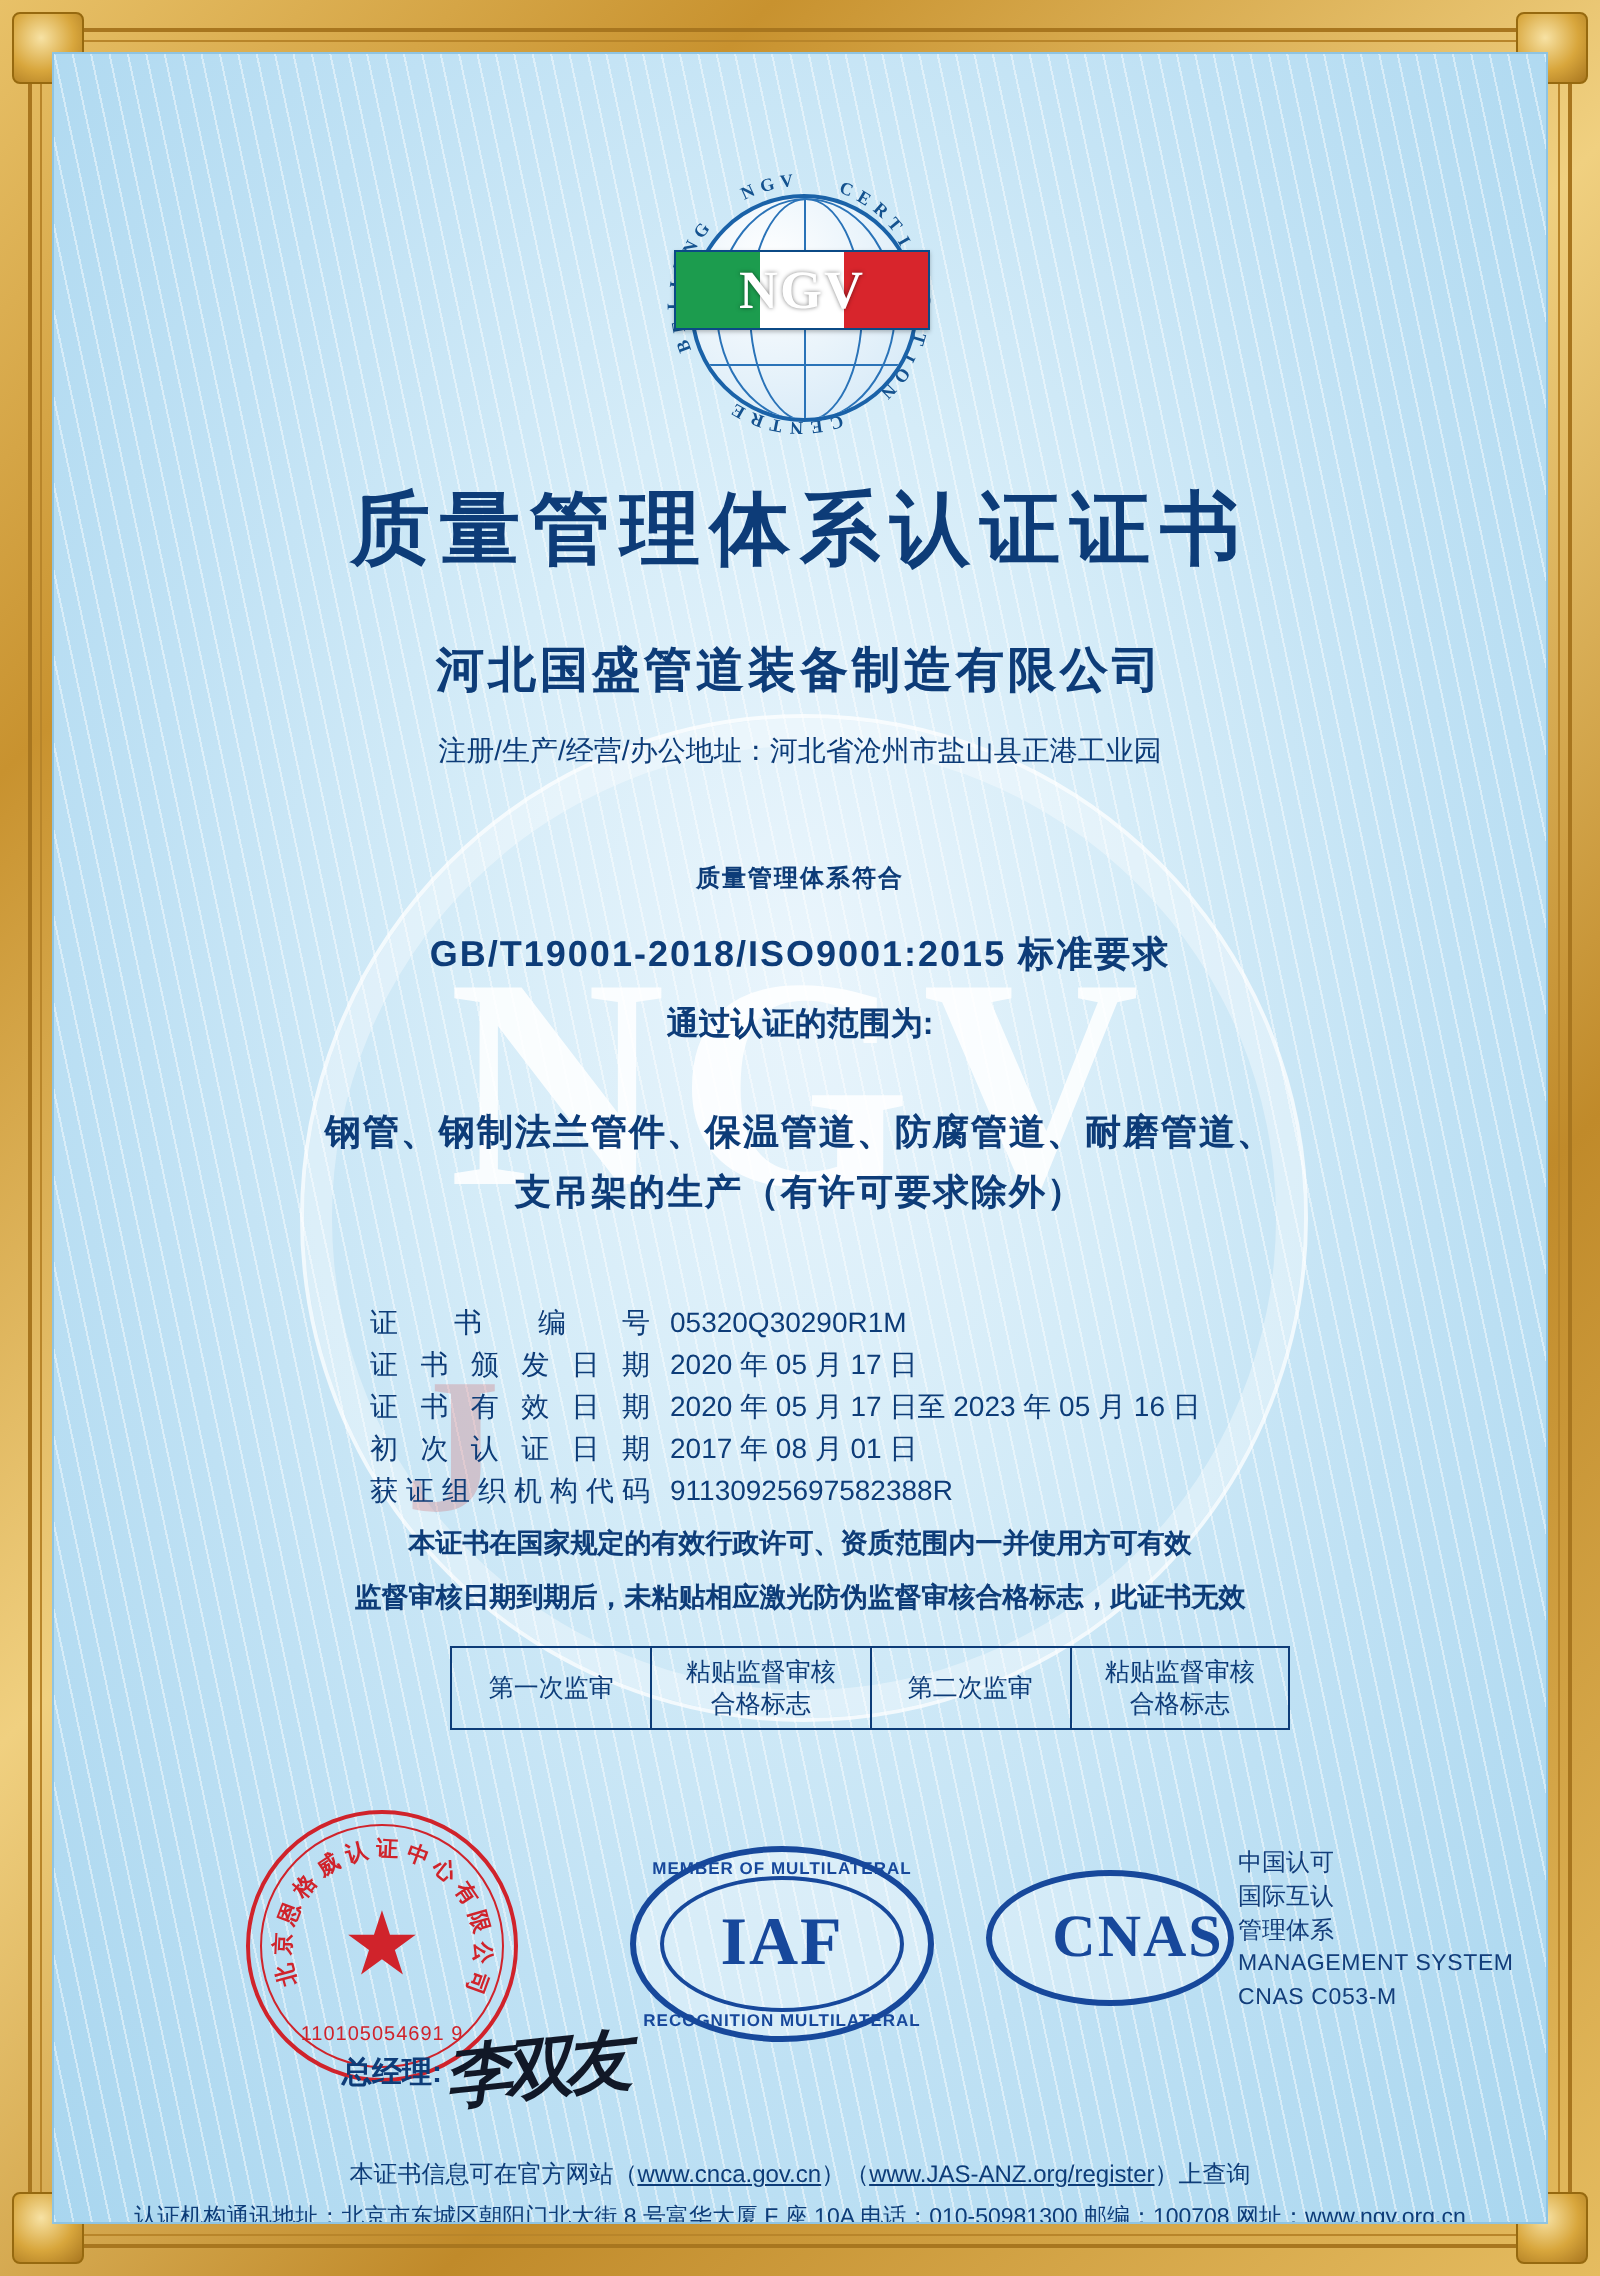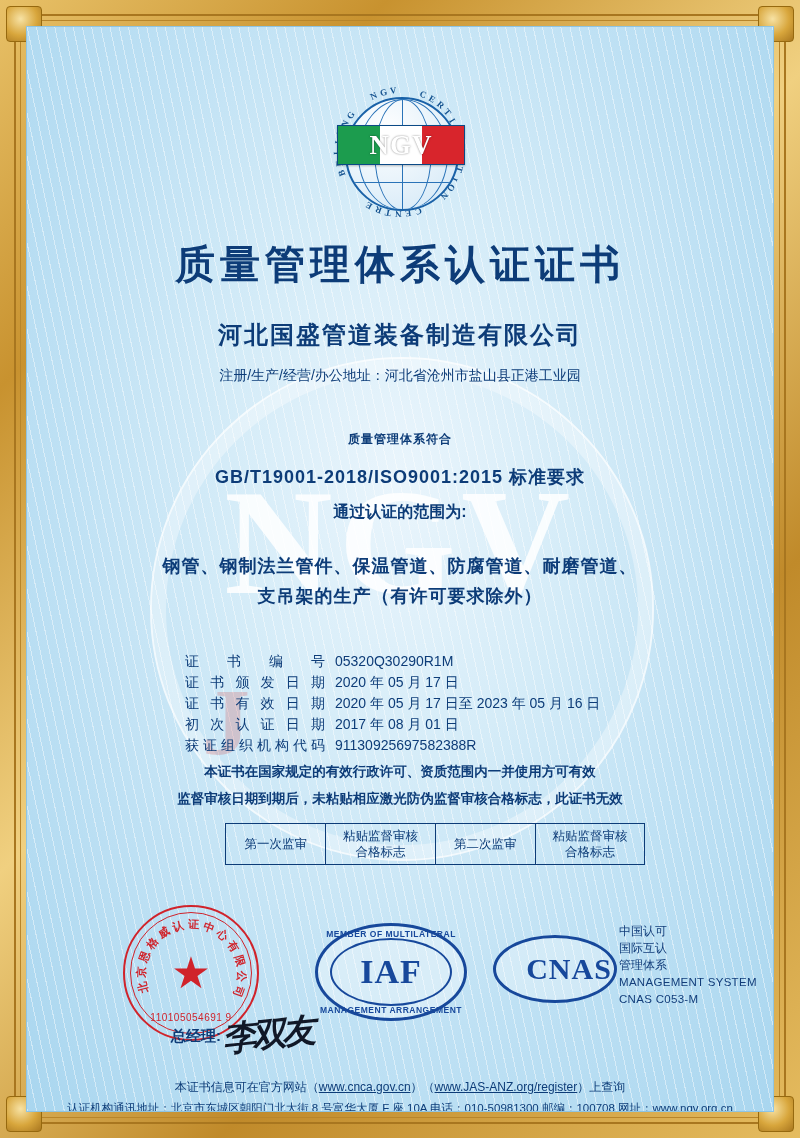--- a/index.html
+++ b/index.html
@@ -656,21 +656,21 @@
           </div>
         <div class="star">★</div>
         <div class="bottom-num">110105054691 9</div>
       </div>
 
       <div class="iaf-logo">
         <div class="iaf-top">MEMBER OF MULTILATERAL</div>
         <div class="iaf-inner">
           <span class="iaf-text">IAF</span>
         </div>
-        <div class="iaf-bottom">MANAGEMENT ARRANGEMENT</div>
+        <div class="iaf-bottom">RECOGNITION MULTILATERAL</div>
       </div>
 
       <div class="cnas-logo">
         <span>CNAS</span>
       </div>
       <div class="cnas-text">
         <div>中国认可</div>
         <div>国际互认</div>
         <div>管理体系</div>
         <div class="en">MANAGEMENT SYSTEM</div>

